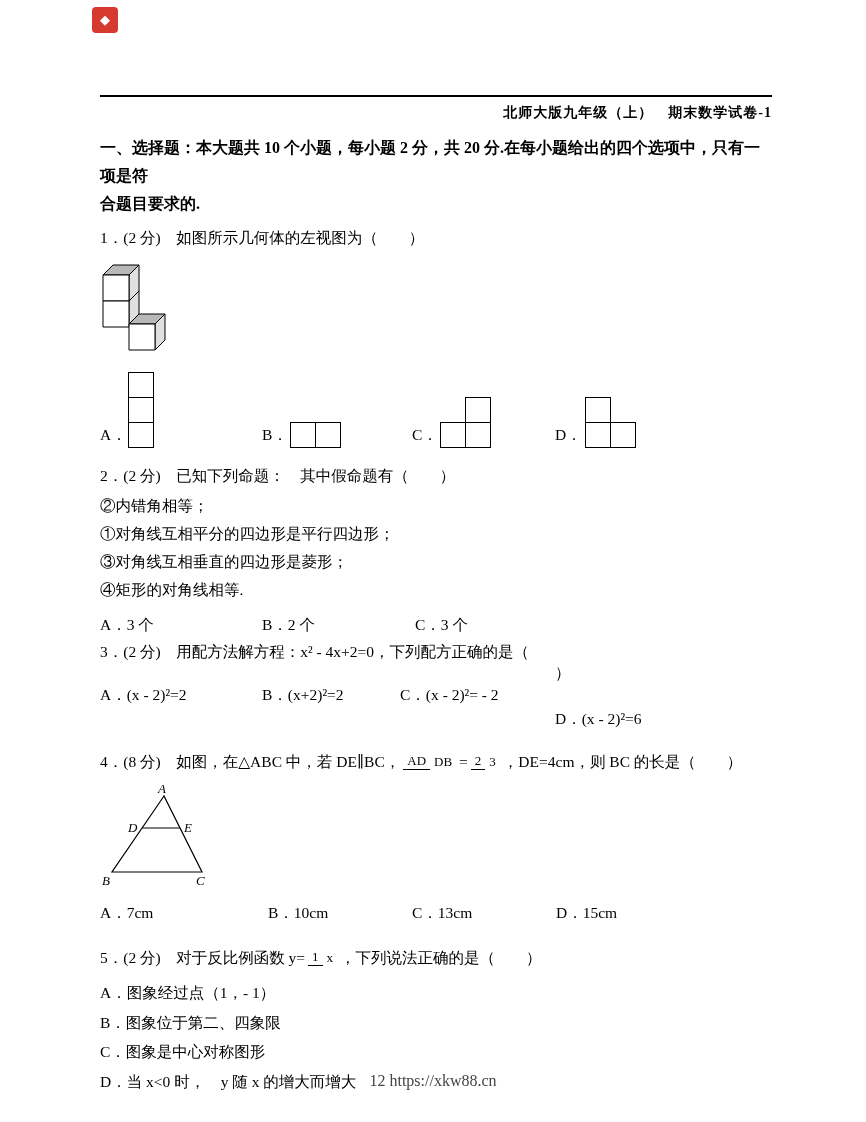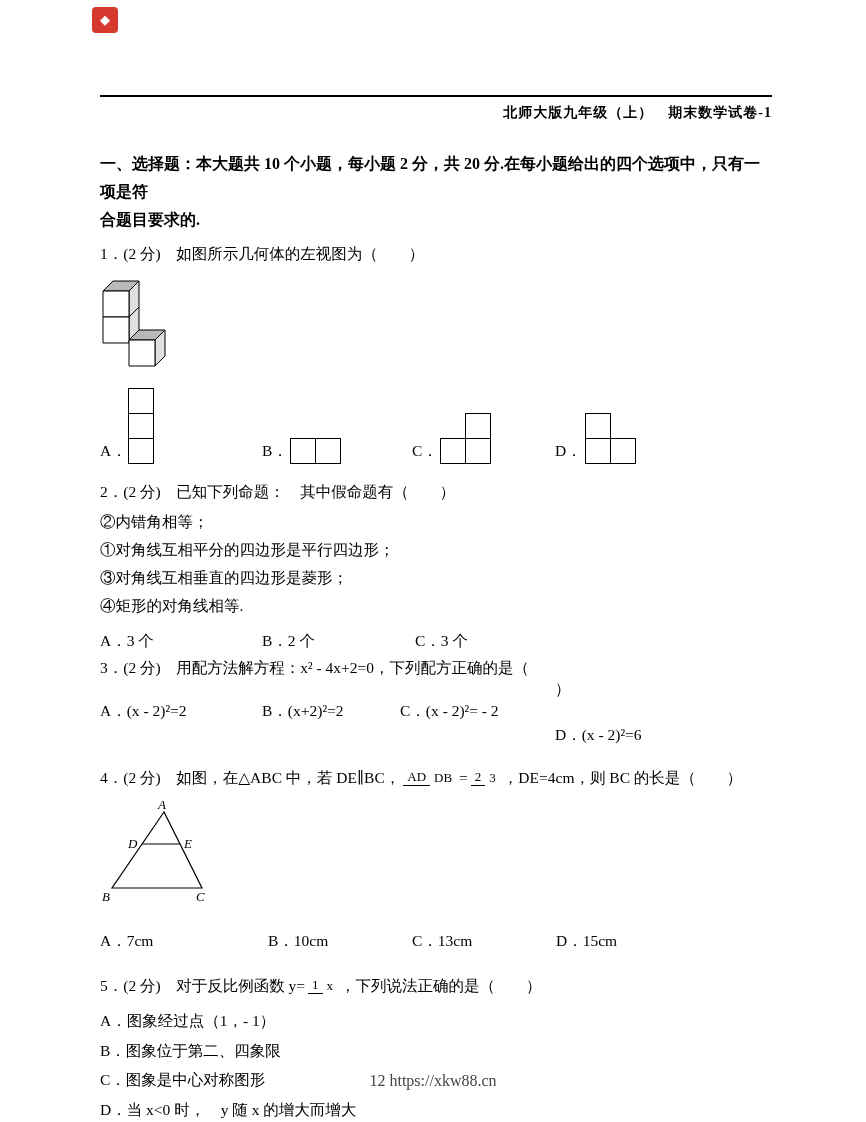--- a/index.html
+++ b/index.html
@@ -3,21 +3,21 @@
 <meta charset="utf-8">
 <style>
   html,body{margin:0;padding:0;background:#e8e8e8;}
   .page{position:relative;width:866px;height:1122px;background:#ffffff;margin:0 auto;
         font-family:"Liberation Serif","DejaVu Serif",serif;font-size:15.5px;color:#000;overflow:hidden;}
   .content{position:absolute;left:100px;top:0;width:672px;}
   .logo{position:absolute;left:92px;top:7px;width:26px;height:26px;background:#d63a2f;border-radius:4px;
         display:flex;align-items:center;justify-content:center;color:#fff;font-size:13px;}
   .rule{border:none;border-top:2px solid #000;margin:95px 0 0 0;}
   .title{text-align:right;font-weight:bold;font-size:14px;margin-top:7px;letter-spacing:1px;}
-  .section-heading{font-weight:bold;font-size:16px;line-height:28px;margin-top:28px;}
+  .section-heading{font-weight:bold;font-size:16px;line-height:28px;margin-top:12px;}
   .section-heading div{display:block;}
   .qline{margin-top:8px;line-height:24px;}
   .figure-block{margin-top:8px;}
   
   .row{display:flex;}
   .row + .row{margin-top:-1px;}
   .sq{width:26px;height:26px;border:1px solid #000;background:#fff;box-sizing:border-box;}
   .sq + .sq{margin-left:-1px;}
   .sq.blank{border-color:transparent;background:transparent;}
   .q1-options{position:relative;height:84px;margin-top:6px;}
@@ -134,21 +134,21 @@
     <div class="qline" style="margin-top:4px">3．(2 分)　用配方法解方程：x² - 4x+2=0，下列配方正确的是（</div>
     <div class="indent-d" style="margin-top:0">）</div>
     <div class="optrow" style="margin-top:2px">
       <span style="left:0">A．(x - 2)²=2</span>
       <span style="left:162px">B．(x+2)²=2</span>
       <span style="left:300px">C．(x - 2)²= - 2</span>
     </div>
     <div class="indent-d">D．(x - 2)²=6</div>
 
     <div class="mathline">
-      <span>4．(2 分)　如图，在△ABC 中，若 DE∥BC，</span>
+      <span>4．(8 分)　如图，在△ABC 中，若 DE∥BC，</span>
       <span class="frac">
         <span class="num">AD</span>
         <span class="den">DB</span>
       </span>
       <span>=</span>
       <span class="frac">
         <span class="num">2</span>
         <span class="den">3</span>
       </span>
       <span>，DE=4cm，则 BC 的长是（　　）</span>
@@ -163,21 +163,21 @@
         <g font-size="13" font-style="italic" fill="#000" font-family="Liberation Serif, serif">
           <text x="58" y="11">A</text>
           <text x="28" y="50">D</text>
           <text x="84" y="50">E</text>
           <text x="2" y="103">B</text>
           <text x="96" y="103">C</text>
         </g>
       </svg>
     </div>
 
-    <div class="optrow" style="margin-top:20px">
+    <div class="optrow" style="margin-top:8px">
       <span style="left:0">A．7cm</span>
       <span style="left:168px">B．10cm</span>
       <span style="left:312px">C．13cm</span>
       <span style="left:456px">D．15cm</span>
     </div>
 
     <div class="mathline">
       <span>5．(2 分)　对于反比例函数 y=</span>
       <span class="frac">
         <span class="num">1</span>

